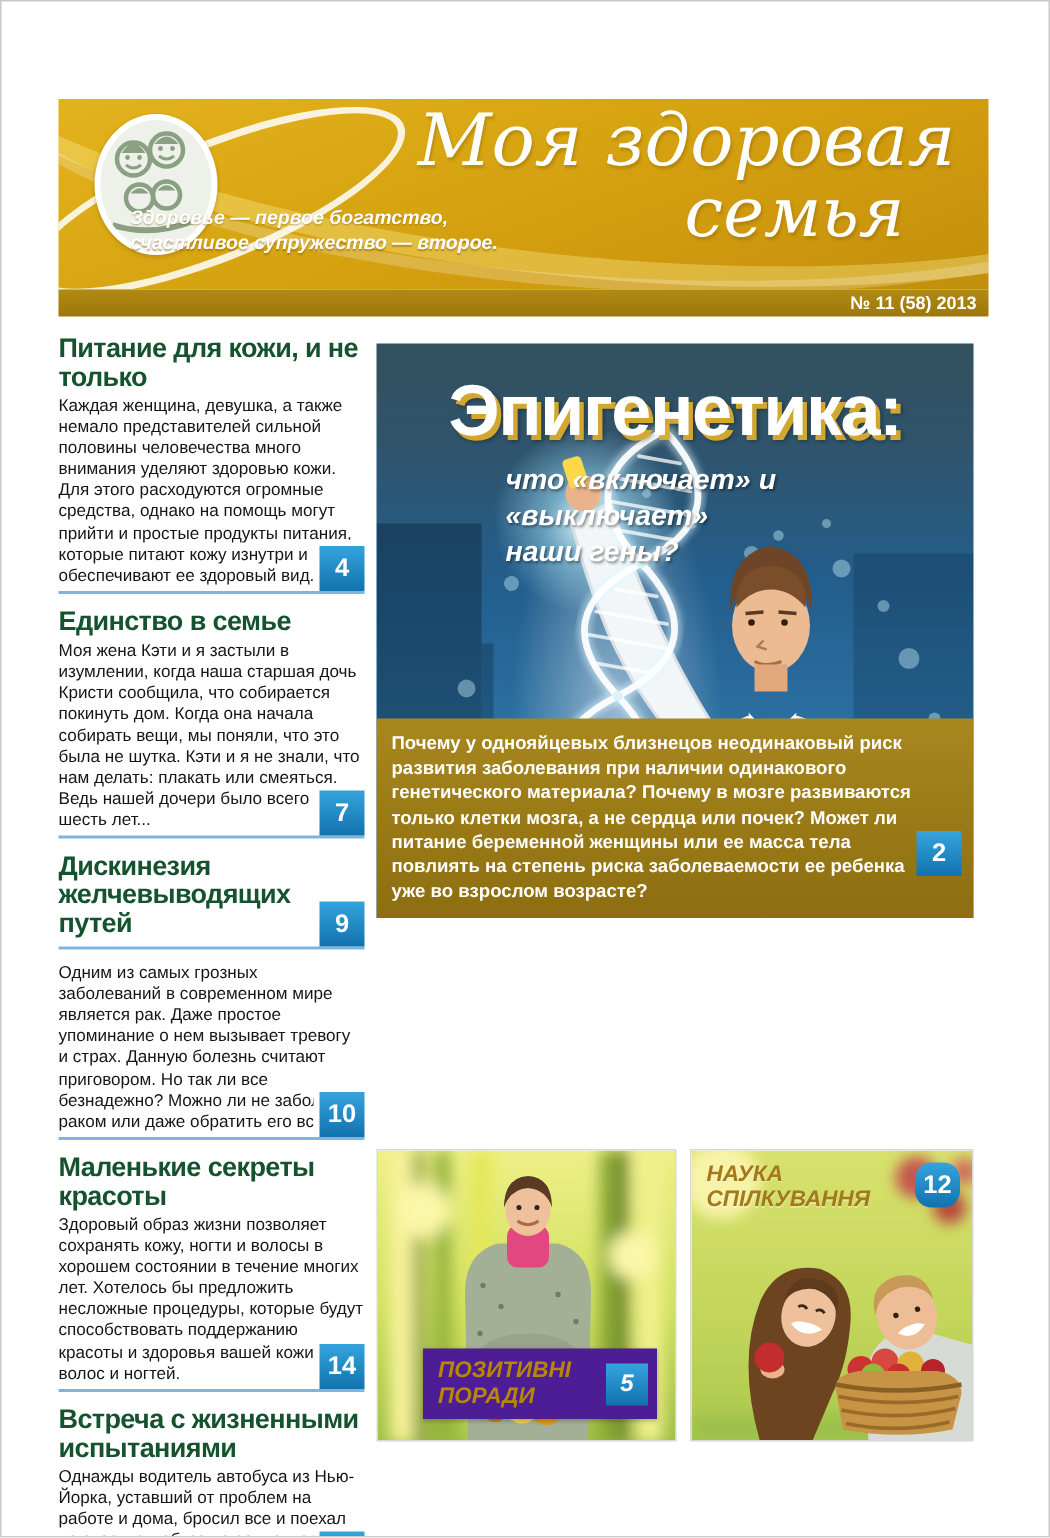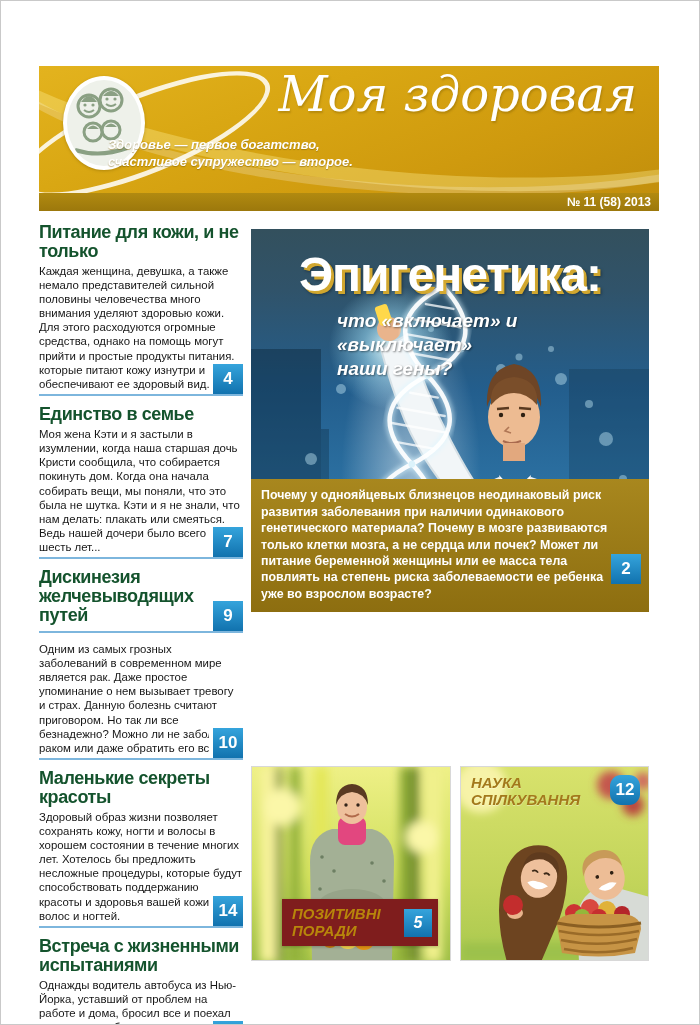--- a/index.html
+++ b/index.html
@@ -19,21 +19,21 @@
     font-weight:bold;text-align:right;line-height:18px;padding-right:8px;box-sizing:border-box;}
   .logo{position:absolute;left:24px;top:10px;width:74px;height:86px;background:#eef1ea;
     border:4px solid #fff;border-radius:50%;box-shadow:0 1px 3px rgba(120,90,0,.4);overflow:hidden;}
   .logo-ring{position:absolute;left:-30px;top:28px;width:260px;height:70px;border:5px solid rgba(255,255,255,.85);
     border-radius:50%;transform:rotate(-22deg);pointer-events:none;}
   .mag-title{position:absolute;right:22px;top:6px;text-align:right;color:#fff;
     font-family:"DejaVu Serif",serif;font-style:italic;line-height:.95;
     text-shadow:1px 2px 2px rgba(120,90,0,.35);}
   .mag-title .l1{font-size:48px;}
   .mag-title .l2{font-size:46px;margin-right:34px;margin-top:2px;}
-  .tagline{position:absolute;left:69px;bottom:22px;color:#fff;font-style:italic;
+  .tagline{position:absolute;left:48px;bottom:22px;color:#fff;font-style:italic;
     font-weight:bold;font-size:13px;line-height:1.3;text-shadow:0 1px 1px rgba(120,90,0,.5);}
 
   
   .sidebar{position:absolute;left:38px;top:222px;width:204px;}
   .side-item{position:relative;border-bottom:2px solid #7db6dd;padding-bottom:3px;margin-bottom:9px;}
   .side-title{color:#14532d;font-weight:bold;font-size:18px;line-height:1.05;
     letter-spacing:-.4px;margin:0 0 3px 0;}
   .side-body{font-size:11.4px;line-height:1.24;color:#161616;margin:0;}
   .pgbox{width:30px;height:30px;background:linear-gradient(180deg,#35a4dc 0%,#1172ae 100%);
     color:#fff;font-weight:bold;font-size:17px;display:flex;align-items:center;justify-content:center;}
@@ -53,21 +53,21 @@
     background:linear-gradient(180deg,#a8871e 0%,#8d6e10 100%);
     color:#fff;font-weight:bold;font-size:12.4px;line-height:1.32;
     padding:8px 36px 10px 10px;box-sizing:border-box;min-height:106px;}
   .hero .pgbox{position:absolute;right:8px;bottom:28px;}
 
   
   .feature{position:absolute;top:765px;height:195px;overflow:hidden;border:1px solid #d8d8d8;box-sizing:border-box;}
   .feature-left{left:250px;width:200px;}
   .feature-right{left:459px;width:189px;}
   .feature svg{position:absolute;left:0;top:0;}
-  .fl-banner{position:absolute;left:30px;right:12px;bottom:14px;background:#7f1d1d;
+  .fl-banner{position:absolute;left:30px;right:12px;bottom:14px;background:#4c1d95;
     padding:7px 38px 7px 10px;color:#b8860b;font-weight:bold;font-style:italic;
     font-size:15px;line-height:1.1;box-shadow:0 1px 3px rgba(0,0,0,.25);}
   .fl-banner .pgbox{position:absolute;right:6px;top:50%;transform:translateY(-50%);width:28px;height:28px;font-size:16px;}
   .fr-caption{position:absolute;top:8px;left:10px;color:#a3791b;font-weight:bold;font-style:italic;
     font-size:15px;line-height:1.1;text-shadow:0 1px 0 rgba(255,255,255,.35);}
   .fr-pgbox{position:absolute;top:8px;right:8px;border-radius:11px;}
 </style>
 </head>
 <body>
 
@@ -92,20 +92,21 @@
           <path d="M39 24 Q44 28 49 24" stroke="#8aa083" stroke-width="2" fill="none"></path>
           <circle cx="26" cy="52" r="9" fill="none" stroke="#8aa083" stroke-width="3"></circle>
           <circle cx="44" cy="50" r="9" fill="none" stroke="#8aa083" stroke-width="3"></circle>
           <path d="M20 49 Q26 42 32 49" fill="#8aa083"></path>
           <path d="M38 47 Q44 40 50 47" fill="#8aa083"></path>
           <path d="M8 70 Q33 78 60 68" stroke="#8aa083" stroke-width="4" fill="none"></path>
         </svg>
       </div>
       <div class="mag-title">
         <div class="l1">Моя здоровая</div>
+        <div class="l2">семья</div>
       </div>
       <div class="tagline">
         <div>Здоровье — первое богатство,</div>
         <div>счастливое супружество — второе.</div>
       </div>
     </div>
     <div class="header-band">
       <span>№ 11 (58) 2013</span>
     </div>
   </div>

